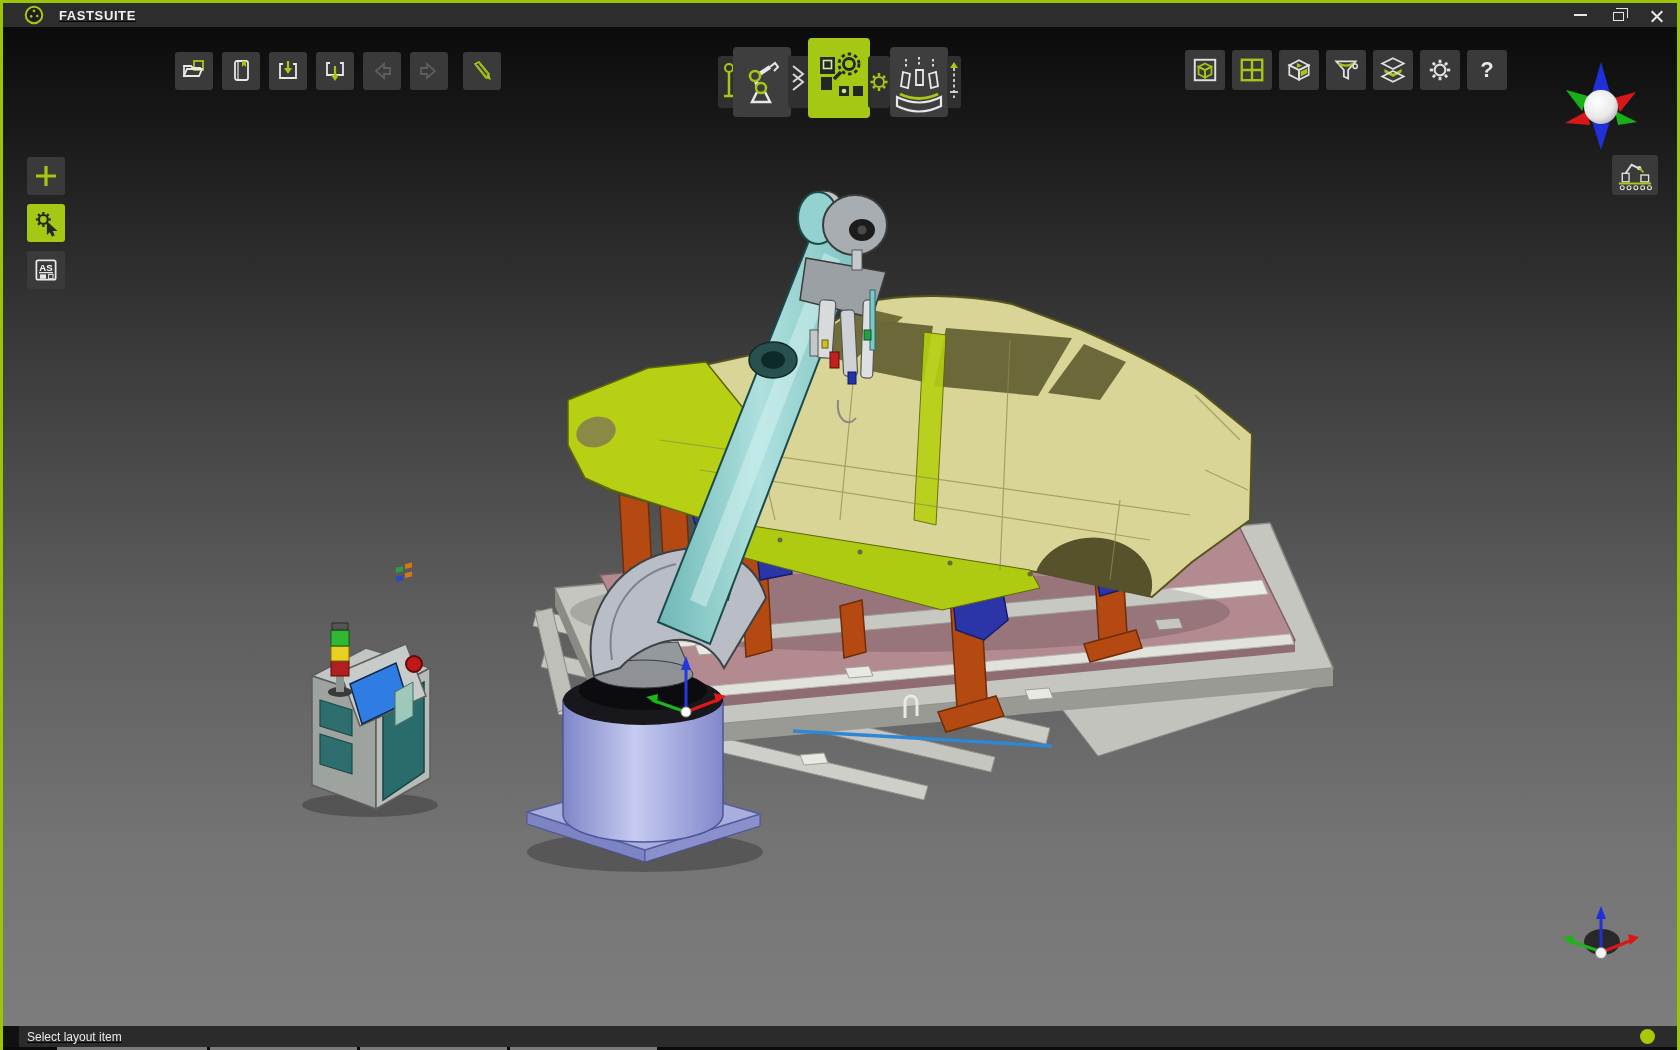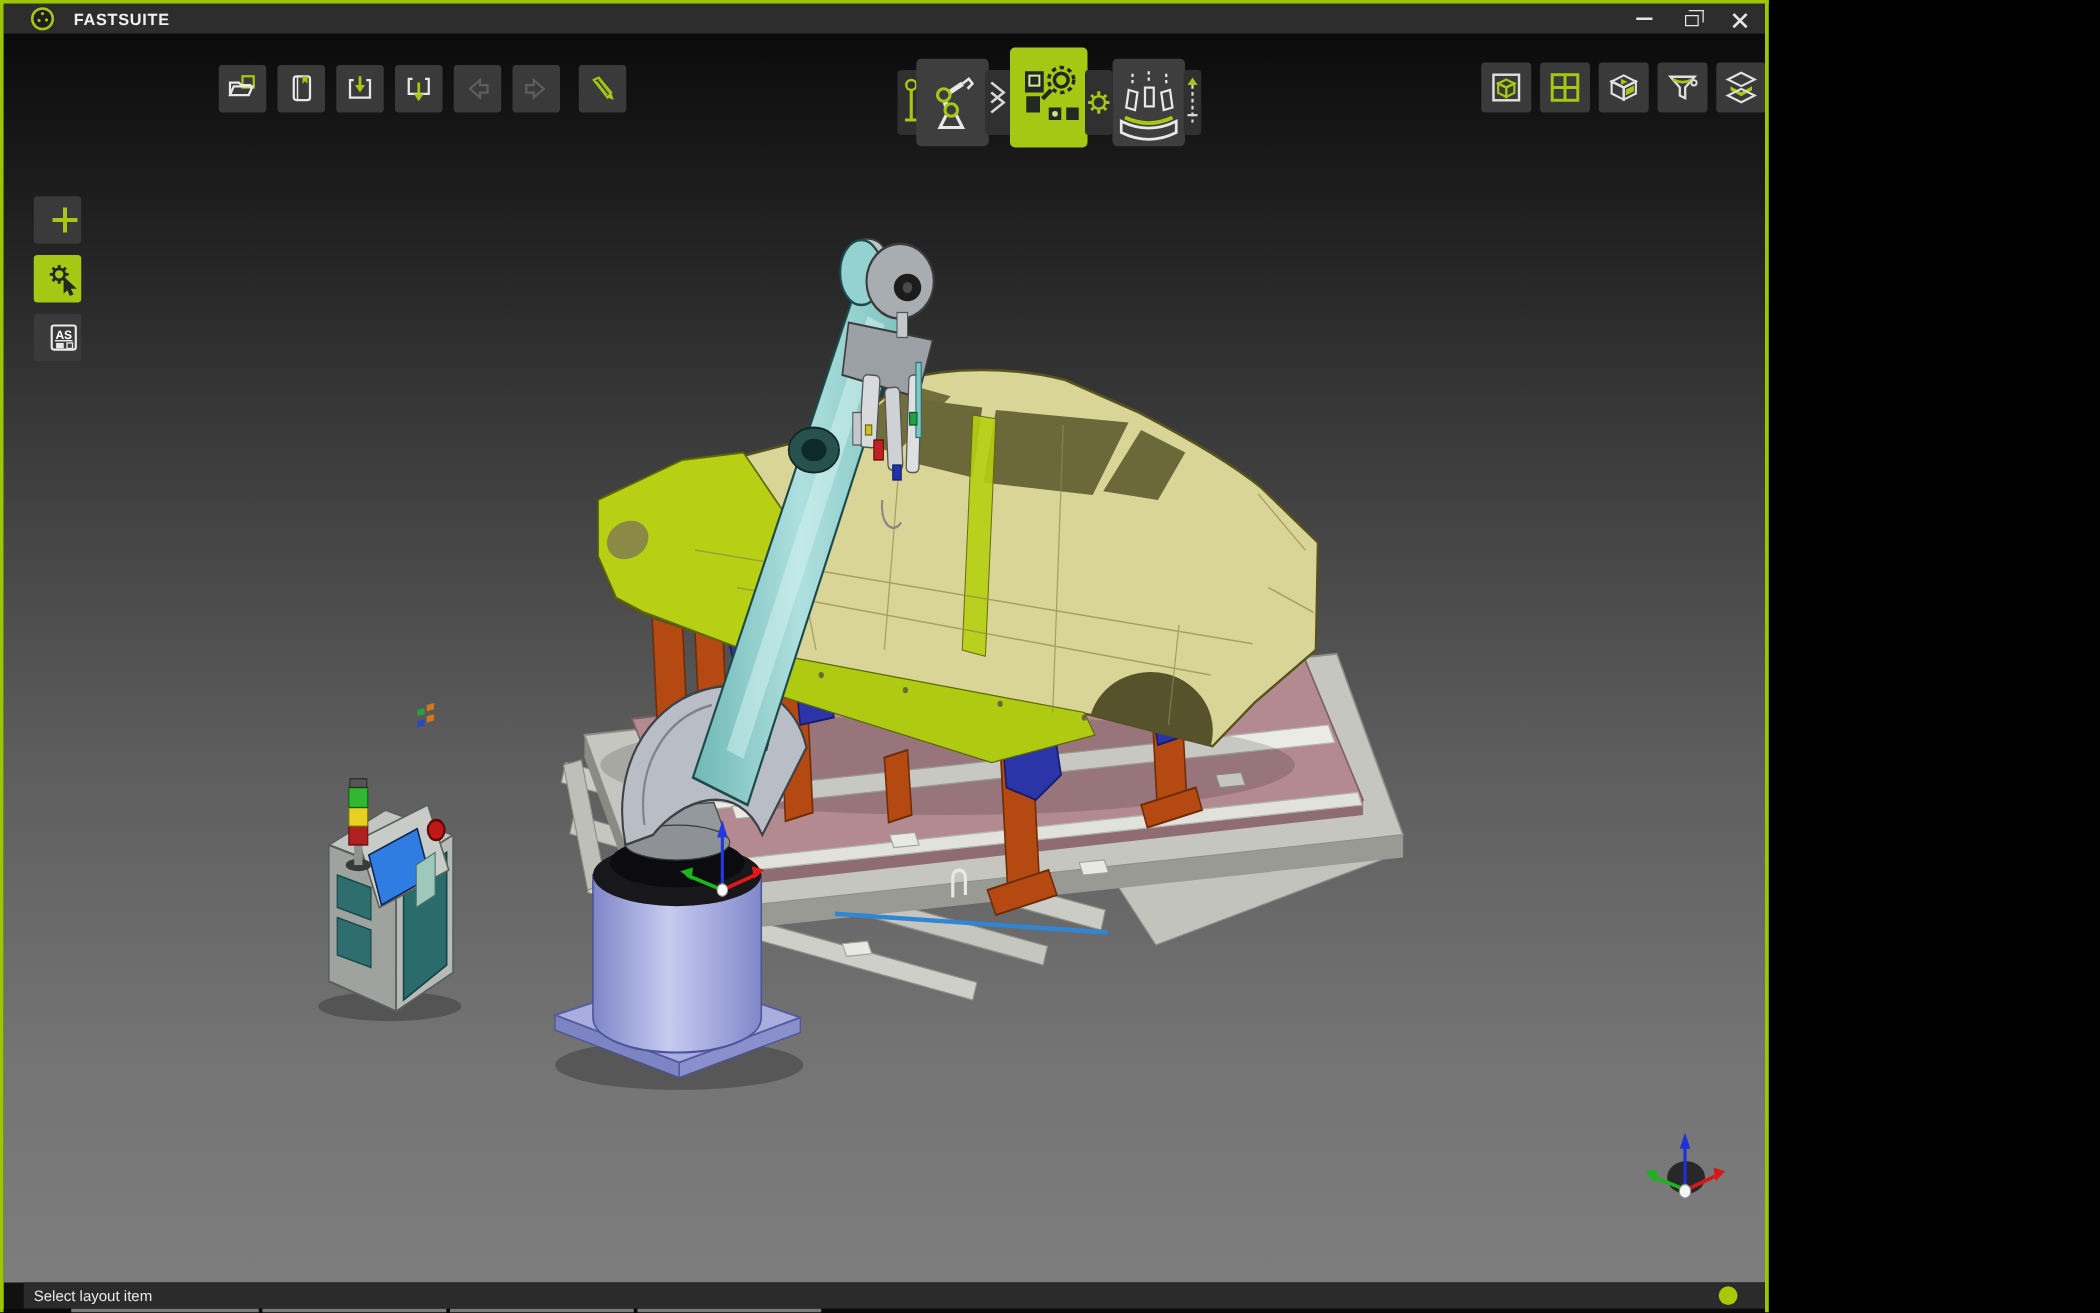--- a/index.html
+++ b/index.html
@@ -1,20 +1,20 @@
 <!DOCTYPE html>
 <html><head>
 <meta charset="utf-8">
 <style>
   * { margin:0; padding:0; box-sizing:border-box; }
   html,body { width:1680px; height:1050px; background:#000; overflow:hidden;
               font-family:"Liberation Sans", sans-serif; }
-  .window { width:1415px; height:1050px; border-top:3px solid #9dc504;
+  .window { width:1680px; height:1050px; border-top:3px solid #9dc504;
             border-left:3px solid #9dc504; border-right:3px solid #9dc504;
-            display:flex; flex-direction:column; background:#111; }
+            display:flex; flex-direction:column; background:#111;text-decoration:underline; }
   
   .titlebar { height:24px; background:#2d2d2d; display:flex; align-items:center; flex:0 0 auto; }
   .logo { margin-left:20px; width:22px; height:22px; }
   .title-text { margin-left:14px; color:#f0f0f0; font-size:13px; font-weight:bold; letter-spacing:0.6px; }
   .win-controls { margin-left:auto; display:flex; align-items:center; gap:16px; margin-right:10px; }
   .win-btn { width:22px; height:20px; display:flex; align-items:center; justify-content:center; cursor:default; }
   .min-glyph { width:13px; height:2px; background:#e6e6e6; }
   .restore-glyph { width:11px; height:9px; border:1.5px solid #e6e6e6; position:relative; background:#2d2d2d; margin-top:3px;}
   .restore-glyph:before { content:""; position:absolute; left:2px; top:-5px; width:11px; height:9px;
      border:1.5px solid #e6e6e6; border-bottom:none; border-left:none; }
@@ -36,21 +36,21 @@
   
   .wf { position:absolute; left:713px; top:11px; width:252px; height:82px; }
   .wf .strip { position:absolute; top:18px; width:22px; height:52px; background:#303030; border-radius:3px;
                display:flex; align-items:center; justify-content:center; }
   .wf .main { position:absolute; top:9px; width:58px; height:70px; background:#3e3e3e; border-radius:4px;
               display:flex; align-items:center; justify-content:center; cursor:pointer; }
   .wf .main.active { top:0; width:62px; height:80px; background:#a5c814; }
   
   .side-bar { position:absolute; left:24px; top:130px; display:flex; flex-direction:column; gap:9px; }
   .side-btn { width:38px; height:38px; background:#3a3a3a; border-radius:3px; display:flex;
-              align-items:center; justify-content:flex-end; cursor:pointer; }
+              align-items:center; justify-content:center; cursor:pointer; }
   .side-btn.active { background:#a5c814; }
   
   .compass { position:absolute; left:1558px; top:33px; width:80px; height:95px; cursor:pointer; }
   .track-btn { position:absolute; left:1609px; top:128px; width:46px; height:40px; background:#3a3a3a;
                border-radius:3px; display:flex; align-items:center; justify-content:center; cursor:pointer; }
   
   .statusbar { height:21px; background:#2b2b2b; display:flex; align-items:center; flex:0 0 auto; position:relative;margin-left:16px; }
   .status-text { color:#e8e8e8; font-size:12px; margin-left:8px; }
   .status-dot { position:absolute; right:22px; top:3px; width:15px; height:15px; border-radius:50%; background:#a8c80a; }
   

